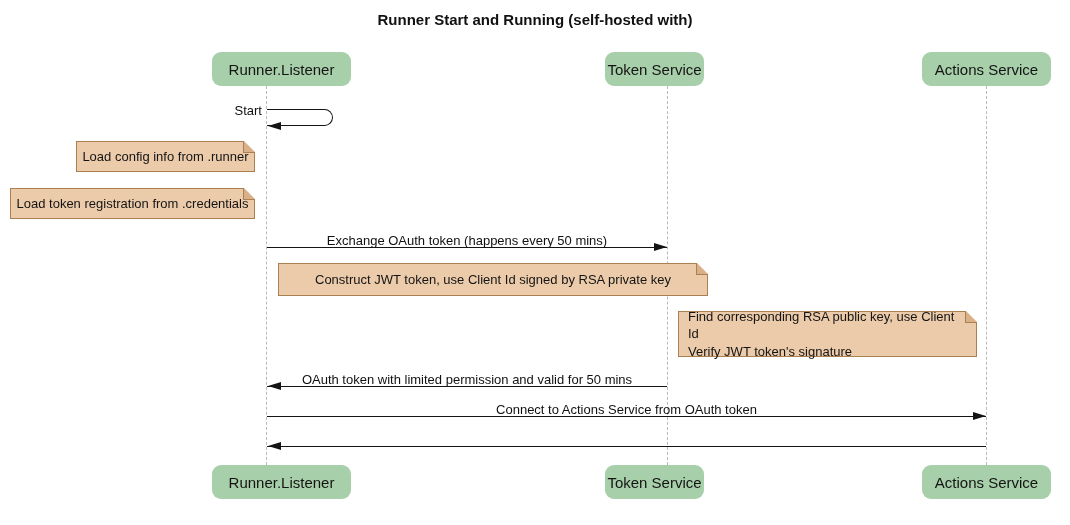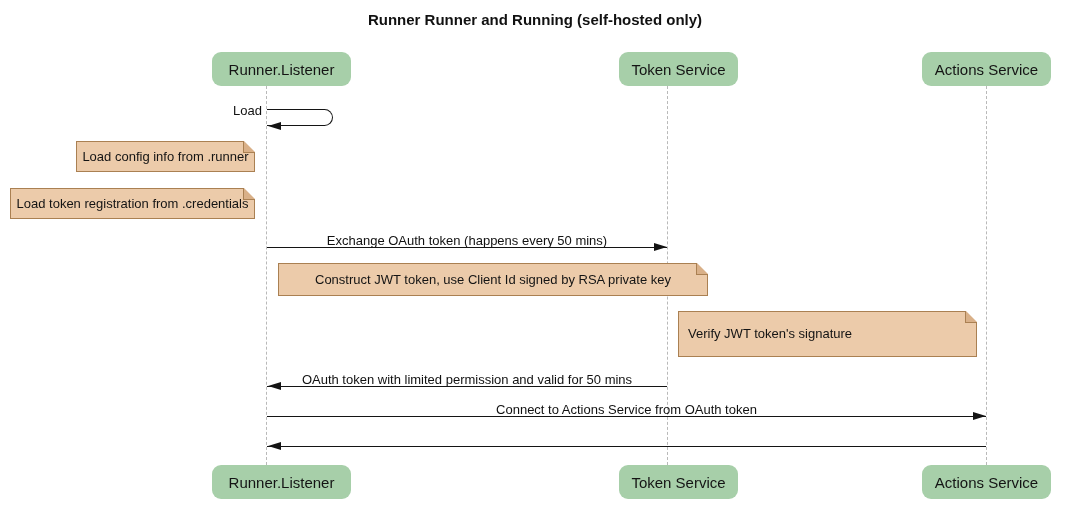--- a/index.html
+++ b/index.html
@@ -48,21 +48,21 @@
     border-radius: 9px;
     display: flex;
     align-items: center;
     justify-content: center;
     font-size: 15px;
     color: #141414;
   }
   .p-top { top: 52px; }
   .p-bottom { top: 465px; }
   .p-rl { left: 212px; width: 139px; }
-  .p-ts { left: 619px; width: 119px; }
+  .p-ts { left: 605px; width: 99px; }
   .p-as { left: 922px; width: 129px; }
 
   .msg-label {
     position: absolute;
     font-size: 13px;
     text-align: center;
     color: var(--text);
     white-space: nowrap;
   }
   .msg-line {
@@ -124,57 +124,58 @@
     border-color: var(--background) var(--background) var(--note-fold) var(--note-fold);
     box-shadow: -1px 1px 0 var(--note-border);
   }
   .note-left { align-items: flex-start; padding-left: 9px; padding-right: 14px; }
 </style>
 </head>
 <body>
 
 <div class="canvas">
 
-  <div class="diagram-title">Runner Runner and Running (self-hosted only)</div>
+  <div class="diagram-title">Runner Start and Running (self-hosted with)</div>
 
   <div class="lifeline ll-1"></div>
   <div class="lifeline ll-2"></div>
   <div class="lifeline ll-3"></div>
 
   <div class="participant p-top p-rl">
     <span>Runner.Listener</span>
   </div>
   <div class="participant p-top p-ts">
     <span>Token Service</span>
   </div>
   <div class="participant p-top p-as">
     <span>Actions Service</span>
   </div>
 
-  <div class="self-label">Load</div>
+  <div class="self-label">Start</div>
   <div class="self-loop"></div>
   <div class="arrowhead arrow-left" style="left:268px; top:121.5px;"></div>
 
   <div class="note" style="left:10px; top:188px; width:245px; height:31px;">
     <span>Load token registration from .credentials</span>
   </div>
 
   <div class="note" style="left:76px; top:141px; width:179px; height:31px;">
     <span>Load config info from .runner</span>
   </div>
 
   <div class="msg-label" style="left:267px; top:233px; width:400px;">Exchange OAuth token (happens every 50 mins)</div>
   <div class="msg-line" style="left:267px; top:247px; width:400px;"></div>
   <div class="arrowhead arrow-right" style="left:654px; top:243px;"></div>
 
   <div class="note" style="left:278px; top:263px; width:430px; height:33px;">
     <span>Construct JWT token, use Client Id signed by RSA private key</span>
   </div>
 
   <div class="note note-left" style="left:678px; top:311px; width:299px; height:46px;">
+    <span>Find corresponding RSA public key, use Client Id</span>
     <span>Verify JWT token's signature</span>
   </div>
 
   <div class="msg-label" style="left:267px; top:372px; width:400px;">OAuth token with limited permission and valid for 50 mins</div>
   <div class="msg-line" style="left:267px; top:386px; width:400px;"></div>
   <div class="arrowhead arrow-left" style="left:268px; top:382px;"></div>
 
   <div class="msg-label" style="left:267px; top:402px; width:719px;">Connect to Actions Service from OAuth token</div>
   <div class="msg-line" style="left:267px; top:416px; width:719px;"></div>
   <div class="arrowhead arrow-right" style="left:973px; top:412px;"></div>

